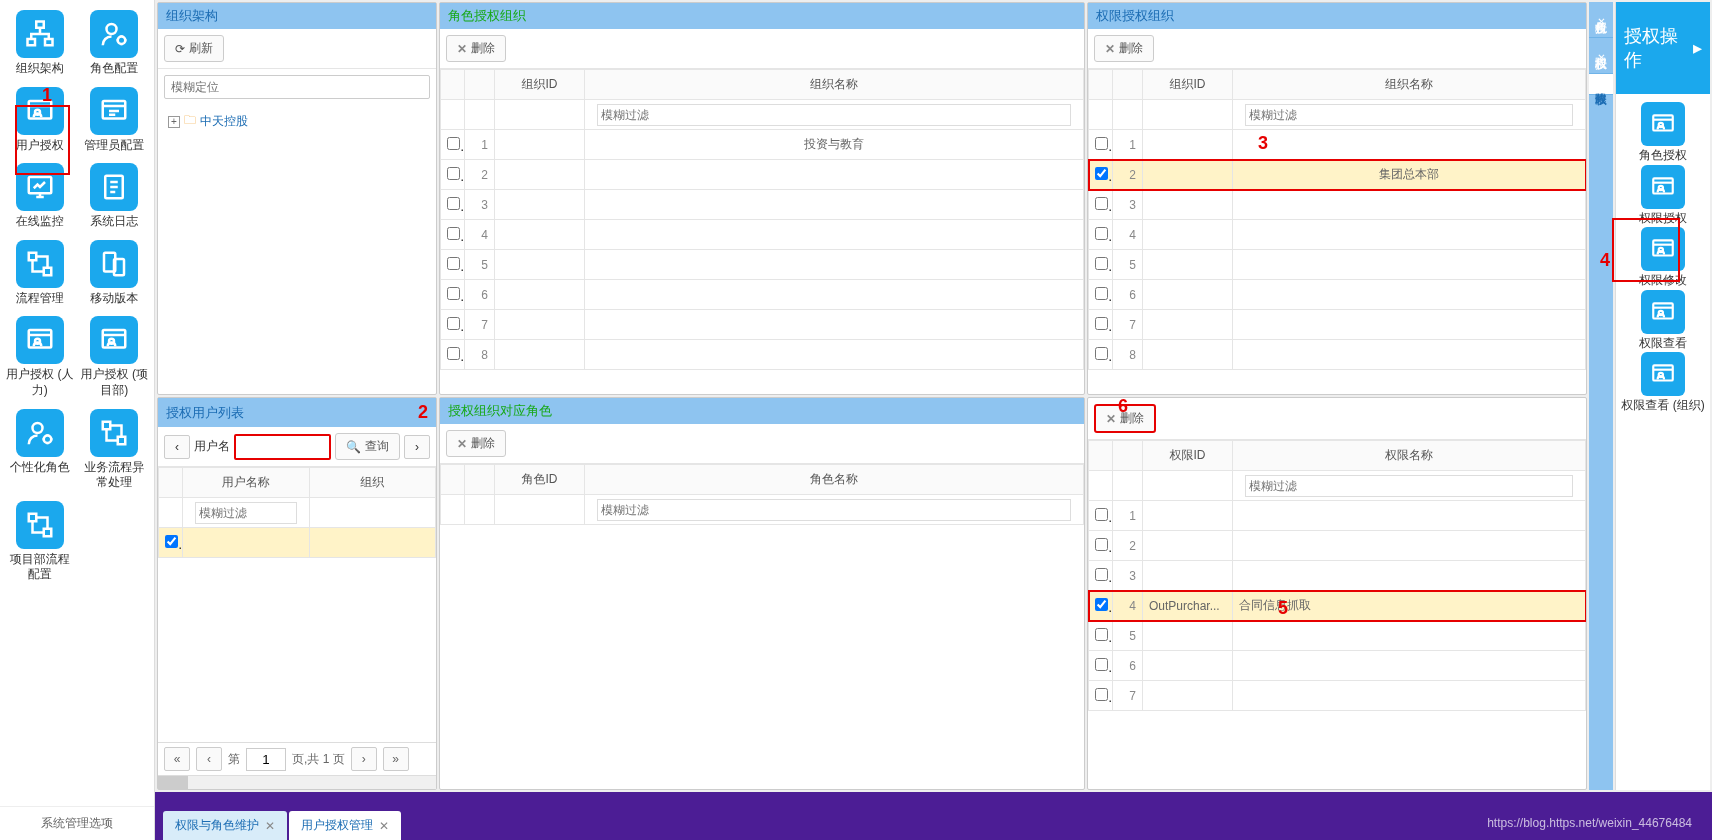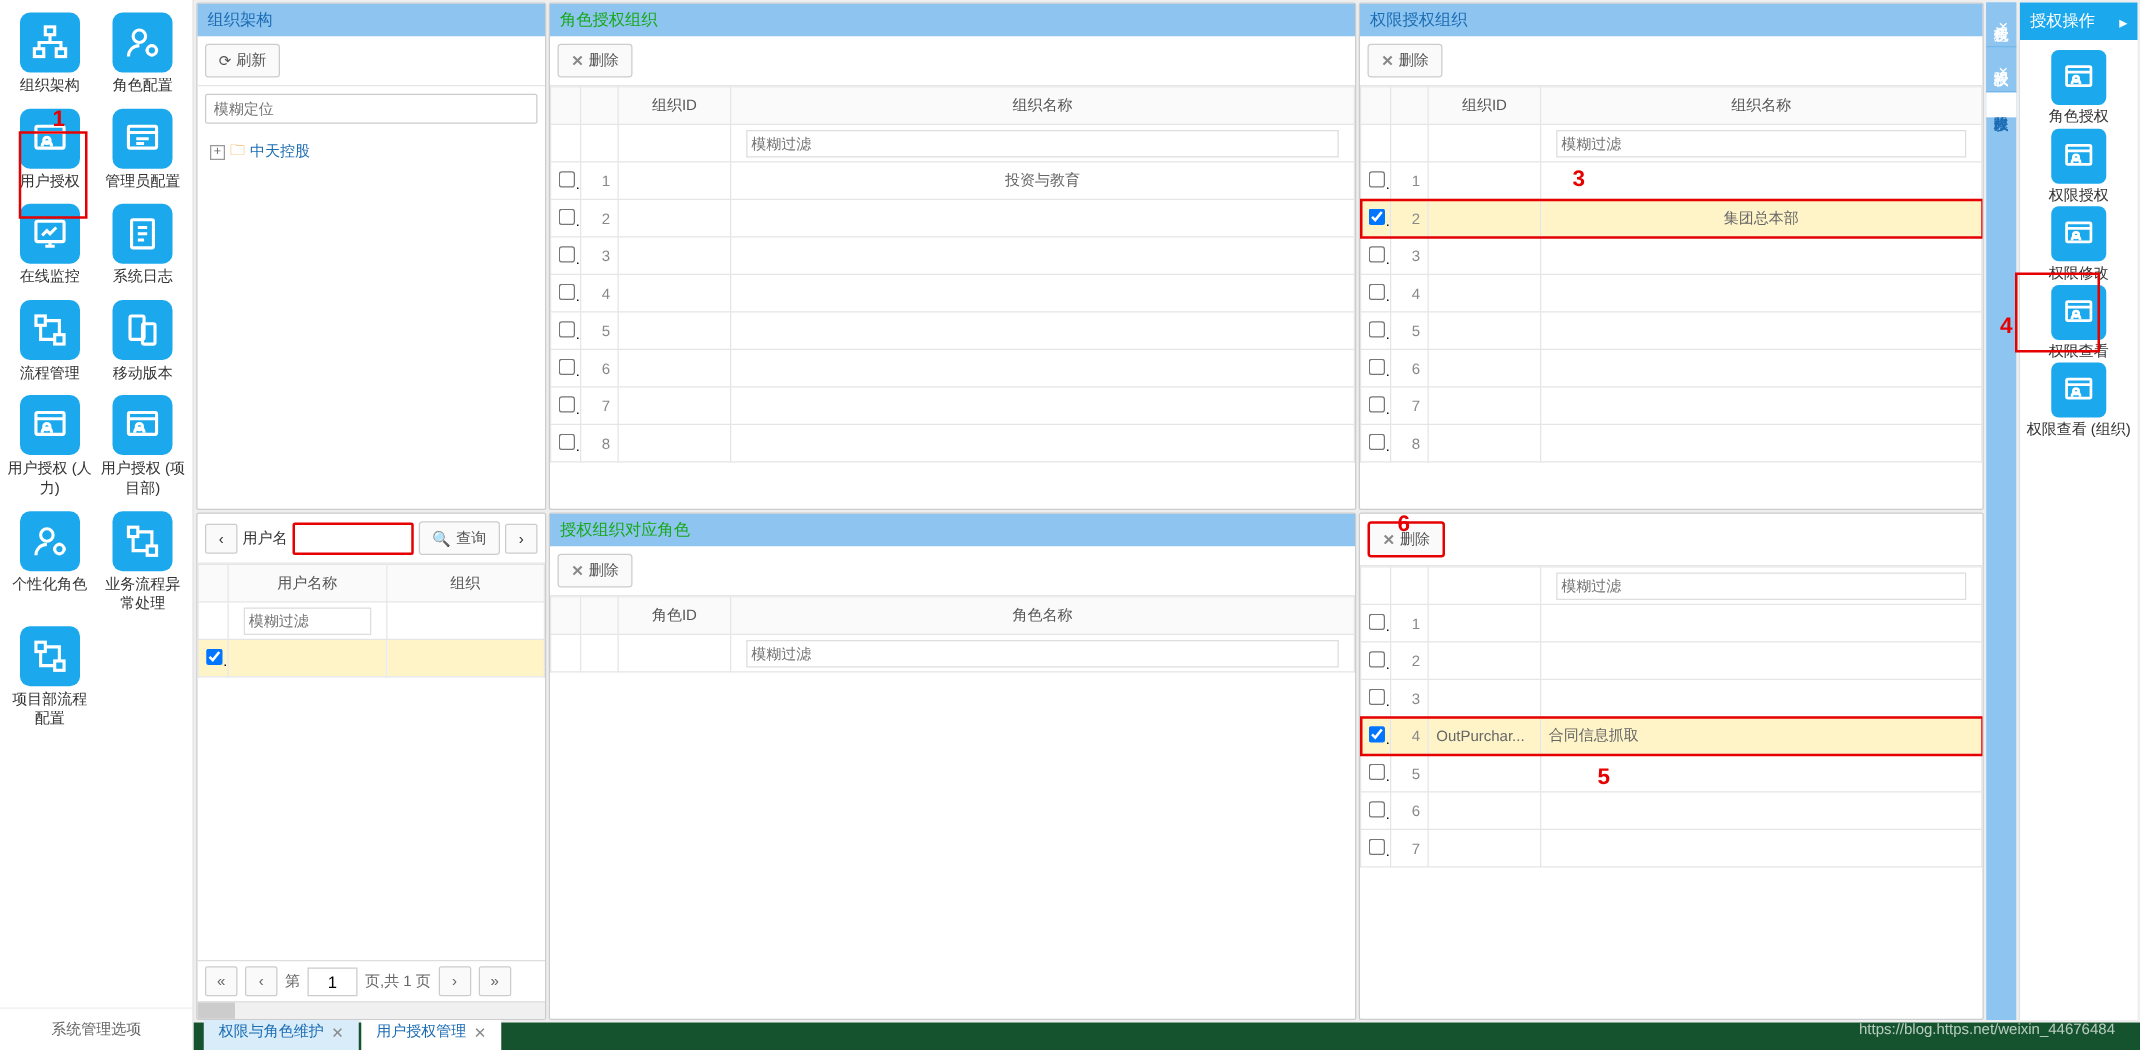--- a/index.html
+++ b/index.html
@@ -19,21 +19,21 @@
 .main{flex:1;display:flex;flex-direction:column}
 .main-body{flex:1;display:flex;gap:2px;padding:2px;background:#eee}
 .col1{width:280px;display:flex;flex-direction:column;gap:2px}
 .col-mid{flex:1;display:flex;flex-direction:column;gap:2px}
 .col-right{width:500px;display:flex;flex-direction:column;gap:2px}
 .vtabs{width:24px;background:#8ec4f0;display:flex;flex-direction:column}
 .vtab{writing-mode:vertical-rl;padding:10px 4px;color:#fff;cursor:pointer;background:#8ec4f0;border-bottom:1px solid #6fb3e8;font-size:12px;text-align:center}
 .vtab.active{background:#fff;color:#1b6cb3}
 .vtab-close{font-size:10px;margin-top:4px}
 .right-nav{width:95px;display:flex;flex-direction:column;background:#fff;border-left:1px solid #ddd}
-.right-nav-head{background:#1ba8ed;color:#fff;padding:6px 8px;font-size:13px;display:flex;align-items:center;justify-content:space-between}
+.right-nav-head{background:#1ba8ed;color:#fff;padding:22px 8px;font-size:18px;display:flex;align-items:center;justify-content:space-between}
 .right-nav-body{flex:1;padding:8px 4px;display:flex;flex-direction:column;gap:1px;align-items:center}
 .rn-item{display:flex;flex-direction:column;align-items:center;cursor:pointer;position:relative}
 .rn-icon{width:44px;height:44px;background:#1ba8ed;border-radius:6px;display:flex;align-items:center;justify-content:center;margin-bottom:2px}
 .rn-icon svg{width:26px;height:26px;fill:none;stroke:#fff;stroke-width:2}
 
 .panel{background:#fff;border:1px solid #ccc;display:flex;flex-direction:column;border-radius:2px}
 .panel-head{background:#8ec4f0;color:#1b6cb3;padding:4px 8px;font-size:13px;font-weight:500;display:flex;align-items:center;justify-content:space-between}
 .panel-head.green{color:#17a817}
 .panel-head.blue{color:#1b6cb3}
 .panel-tools{padding:6px;border-bottom:1px solid #e5e5e5;display:flex;gap:6px;align-items:center}
@@ -56,21 +56,21 @@
 tr.selected td{background:#fff3c8}
 .filter-row td{padding:2px 12px}
 .filter-row input{width:100%;border:1px solid #ddd;padding:3px;font-size:12px}
 
 .pager{border-top:1px solid #ddd;padding:4px 6px;display:flex;align-items:center;gap:6px;color:#666}
 .pager-btn{border:1px solid #ccc;width:26px;height:24px;display:inline-flex;align-items:center;justify-content:center;cursor:pointer;background:#fafafa;border-radius:2px}
 .pager input{width:40px;text-align:center;border:1px solid #ccc;padding:3px}
 .hscroll{height:14px;background:#f0f0f0;border-top:1px solid #ddd;position:relative}
 .hscroll-thumb{position:absolute;left:0;width:30px;height:100%;background:#ccc}
 
-.tabs{display:flex;background:#14532d;height:22px;align-items:flex-end;padding:0 8px}
+.tabs{display:flex;background:#4c1d95;height:48px;align-items:flex-end;padding:0 8px}
 .tab{background:#fff;padding:6px 12px;margin-right:2px;border-radius:3px 3px 0 0;color:#1b6cb3;cursor:pointer;display:flex;align-items:center;gap:6px;font-size:12px}
 .tab.inactive{background:#d8ecf9;color:#1b6cb3}
 .tab-close{color:#888;cursor:pointer}
 .watermark{position:absolute;right:20px;bottom:10px;color:rgba(255,255,255,.7);font-size:12px}
 .half{flex:1}
 </style>
 </head>
 <body>
 
 <div class="app">
@@ -231,20 +231,24 @@
           <div class="panel-body">
             <div class="tree-row">
               <span class="tree-plus">+</span>
               <span class="folder-icon">🗀</span>
               <span>中天控股</span>
             </div>
           </div>
         </div>
 
         <div class="panel half" style="position:relative">
+          <div class="panel-head">
+              <span>授权用户列表</span>
+              <span class="red-num" style="position:static;margin-left:2px">2</span>
+            </div>
           <div class="panel-tools" style="gap:4px">
             <span class="pager-btn">‹</span>
             <span>用户名</span>
             <input class="inp" style="width: 70px; border: 2px solid rgb(230, 0, 0);">
             <button class="btn">
                 <span>🔍</span>
                 <span>查询</span>
               </button>
             <span class="pager-btn">›</span>
           </div>
@@ -502,20 +506,26 @@
           <div class="panel-body" style="position:relative">
             <span class="red-num" style="top:158px;left:190px">5</span>
             <table>
               <colgroup>
                   <col style="width:24px">
                   <col style="width:30px">
                   <col style="width:90px">
                   <col>
                 </colgroup>
               <thead>
+                <tr>
+                    <th></th>
+                    <th></th>
+                    <th>权限ID</th>
+                    <th>权限名称</th>
+                  </tr>
                 <tr class="filter-row">
                     <td></td>
                     <td></td>
                     <td></td>
                     <td><input placeholder="模糊过滤" style=""></td>
                   </tr>
               </thead>
               <tbody id="orgPermBody">
                   <tr>
                     <td class="chk"><input type="checkbox" style=""></td>

